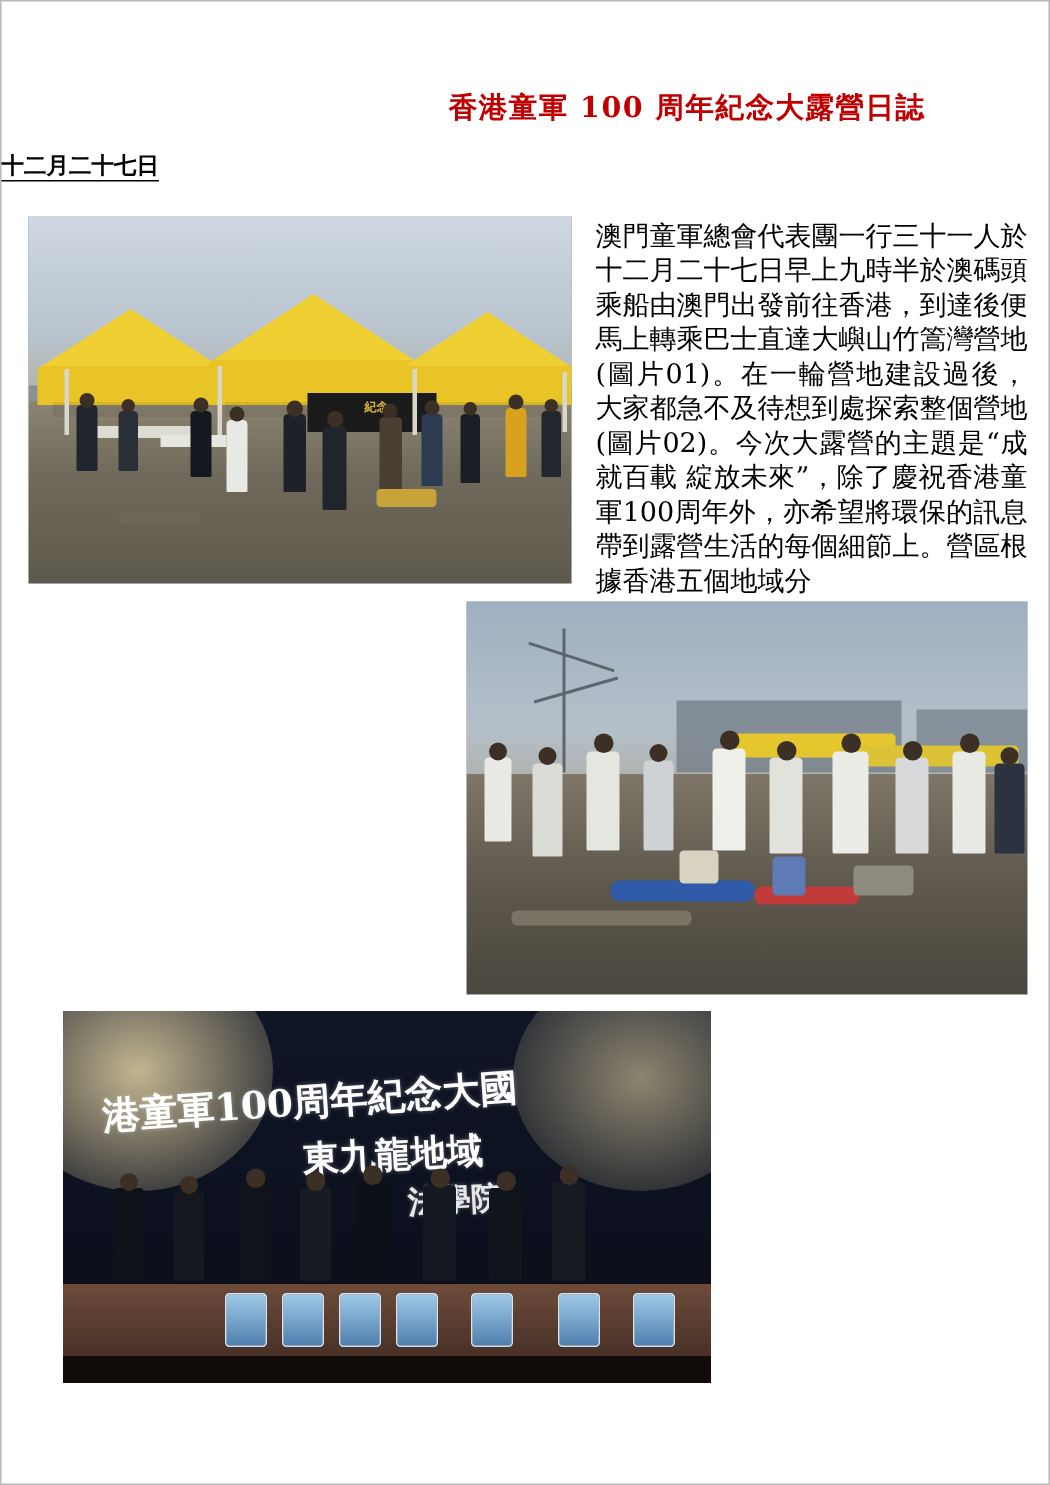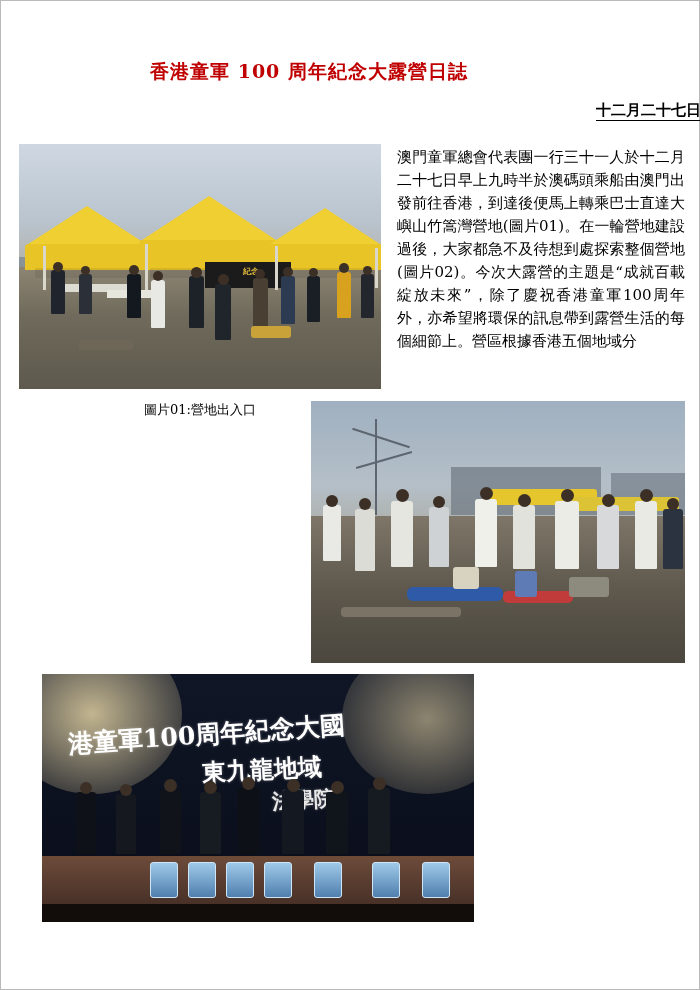--- a/index.html
+++ b/index.html
@@ -21,32 +21,32 @@
     width: 700px;
     height: 990px;
     border: 1px solid #b9b9b9;
     box-sizing: border-box;
     background: #fff;
   }
   .title {
     position: absolute;
     left: 0; top: 58px;
     width: 616px;
-    text-align: center;
+    text-align: right;
     font-size: 19px;
     font-weight: bold;
     color: #c00000;
     letter-spacing: 1px;
     font-family: "DejaVu Serif", serif;
   }
   .subtitle {
     position: absolute;
     left: 0; top: 100px;
     width: 700px;
-    text-align: right;
+    text-align: left;
     font-size: 15px;
     font-weight: bold;
     color: #000;
   }
   .subtitle span {
     border-bottom: 1px solid #000;
     padding-bottom: 1px;
   }
 
   
@@ -63,21 +63,21 @@
     width: 362px;
     text-align: center;
     font-size: 13px;
   }
 
   
   .para-right {
     position: absolute;
     left: 396px; top: 145px;
     width: 288px;
-    font-size: 15px;
+    font-size: 18px;
     line-height: 23px;
     text-align: justify;
     text-justify: inter-ideograph;
   }
 
   
   .photo2 {
     position: absolute;
     left: 310px; top: 400px;
     width: 374px; height: 262px;
@@ -262,21 +262,20 @@
     <div class="person" style="left:318px; top:128px; width:14px; height:46px; background:#d8a21f;"></div>
     <div class="head" style="left:320px; top:119px; width:10px; height:10px;"></div>
 
     <div class="person" style="left:342px; top:130px; width:13px; height:44px; background:#23262c;"></div>
     <div class="head" style="left:344px; top:122px; width:9px; height:9px;"></div>
 
     <div style="position:absolute;left:232px;top:182px;width:40px;height:12px;background:#c9a23a;border-radius:3px;"></div>
     <div style="position:absolute;left:60px;top:196px;width:54px;height:10px;background:#6e6757;border-radius:3px;"></div>
   </div>
 
-  <div class="cap1">圖片01:營地出入口</div>
 
   <div class="para-right">澳門童軍總會代表團一行三十一人於十二月二十七日早上九時半於澳碼頭乘船由澳門出發前往香港，到達後便馬上轉乘巴士直達大嶼山竹篙灣營地(圖片01)。在一輪營地建設過後，大家都急不及待想到處探索整個營地(圖片02)。今次大露營的主題是“成就百載 綻放未來”，除了慶祝香港童軍100周年外，亦希望將環保的訊息帶到露營生活的每個細節上。營區根據香港五個地域分</div>
 
   <div class="photo2">
     <div class="sky2"></div>
     <div class="ground2"></div>
 
     <div style="position:absolute;left:64px;top:18px;width:2px;height:96px;background:#5d6670;"></div>
     <div style="position:absolute;left:40px;top:36px;width:60px;height:2px;background:#5d6670;transform:rotate(18deg);"></div>
     <div style="position:absolute;left:44px;top:58px;width:58px;height:2px;background:#5d6670;transform:rotate(-16deg);"></div>

